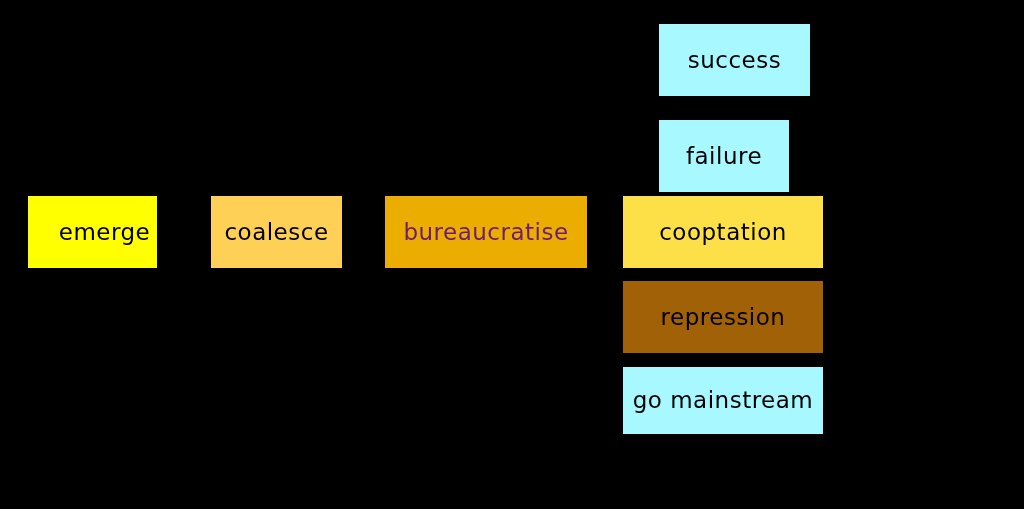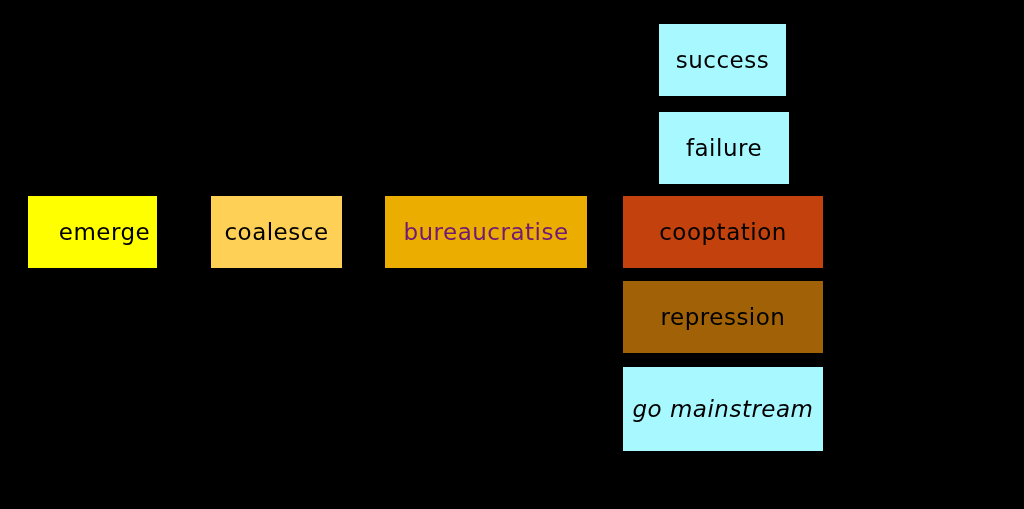--- a/index.html
+++ b/index.html
@@ -33,28 +33,28 @@
 <div id="canvas" style="background: rgb(0, 0, 0);">
   <div class="node" style="left: 28px; top: 196px; width: 129px; height: 72px; background: rgb(255, 255, 0); color: rgb(0, 0, 0); padding-left: 24px;">
     <span class="node-label">emerge</span>
   </div>
   <div class="node" style="left: 211px; top: 196px; width: 131px; height: 72px; background: rgb(255, 208, 86); color: rgb(0, 0, 0); text-align: center;">
     <span class="node-label">coalesce</span>
   </div>
   <div class="node" style="left: 385px; top: 196px; width: 202px; height: 72px; background: rgb(235, 174, 0); color: #701a75;">
     <span class="node-label">bureaucratise</span>
   </div>
-  <div class="node" style="left: 659px; top: 24px; width: 127px; height: 72px; background: rgb(168, 248, 255); color: rgb(0, 0, 0);">
+  <div class="node" style="left: 659px; top: 24px; width: 151px; height: 72px; background: rgb(168, 248, 255); color: rgb(0, 0, 0);">
     <span class="node-label">success</span>
   </div>
-  <div class="node" style="left: 659px; top: 112px; width: 130px; height: 72px; background: rgb(168, 248, 255); color: rgb(0, 0, 0);">
+  <div class="node" style="left: 659px; top: 120px; width: 130px; height: 72px; background: rgb(168, 248, 255); color: rgb(0, 0, 0);">
     <span class="node-label">failure</span>
   </div>
-  <div class="node" style="left: 623px; top: 196px; width: 200px; height: 72px; background: #c2410c; color: rgb(0, 0, 0);">
+  <div class="node" style="left: 623px; top: 196px; width: 200px; height: 72px; background: #fde047; color: rgb(0, 0, 0);">
     <span class="node-label">cooptation</span>
   </div>
   <div class="node" style="left: 623px; top: 281px; width: 200px; height: 72px; background: #a16207; color: rgb(0, 0, 0);">
     <span class="node-label">repression</span>
   </div>
-  <div class="node" style="left: 623px; top: 367px; width: 200px; height: 84px; background: rgb(168, 248, 255); color: rgb(0, 0, 0); font-style: italic;">
+  <div class="node" style="left: 623px; top: 367px; width: 200px; height: 67px; background: rgb(168, 248, 255); color: rgb(0, 0, 0);">
     <span class="node-label">go mainstream</span>
   </div>
 </div>
 
 </body></html>

